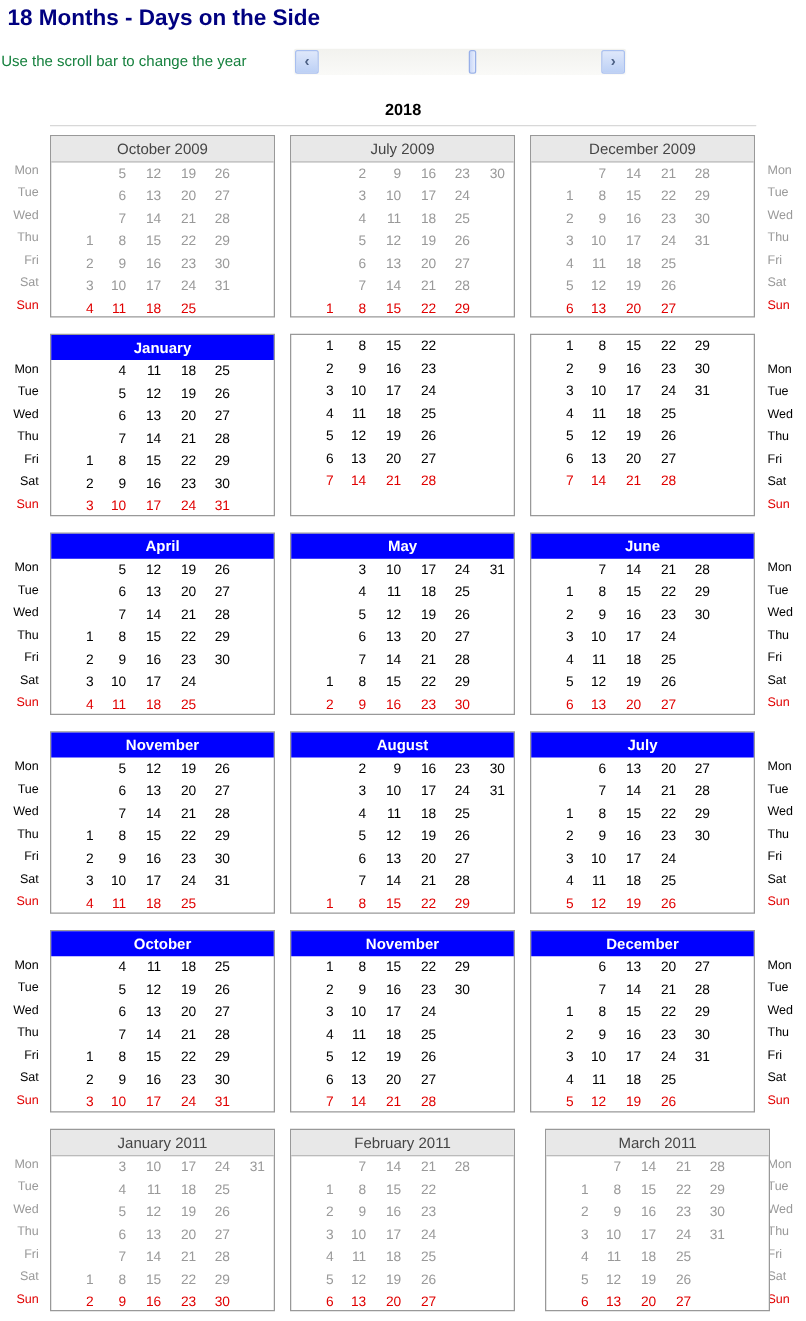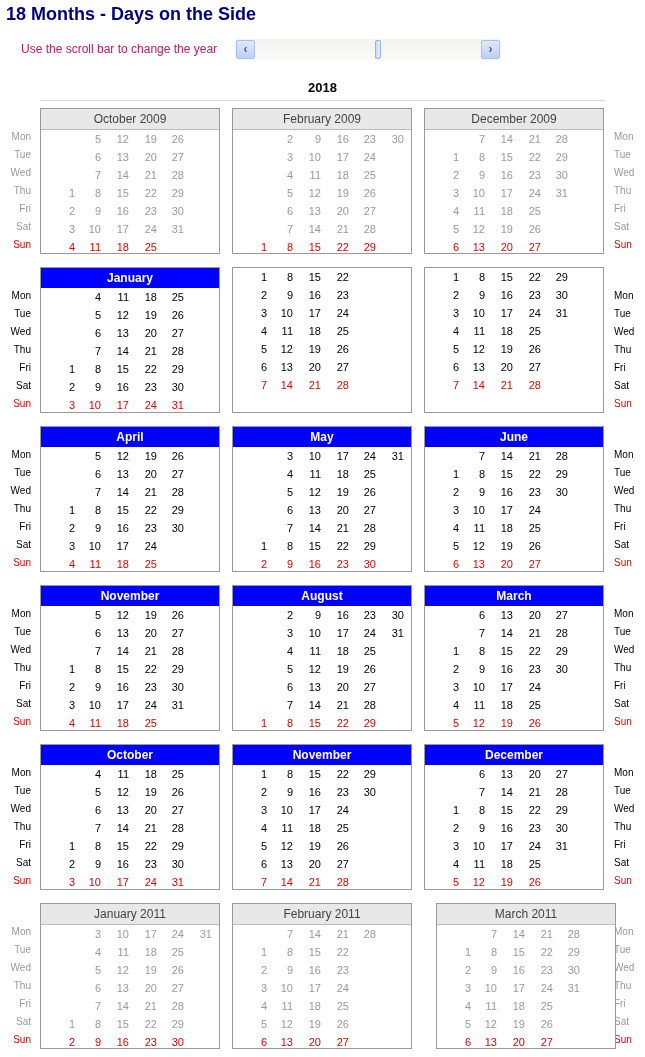--- a/index.html
+++ b/index.html
@@ -1,17 +1,17 @@
 <!DOCTYPE html>
 <html><head>
 <meta charset="utf-8">
 <style>
   body { margin:0; background:#fff; font-family:"Liberation Sans", sans-serif; width:645px; height:1057px; overflow:hidden; position:relative; }
   .title { position:absolute; left:6px; top:4px; font-size:18px; font-weight:bold; color:#000080; }
-  .hint { position:absolute; left:21px; top:42px; font-size:12px; color:#be185d; }
+  .hint { position:absolute; left:1px; top:42px; font-size:12px; color:#15803d; }
   .scroll { position:absolute; left:235px; top:39px; width:266px; height:21px; background:linear-gradient(#f2f2ee,#fafaf8); border-radius:2px; }
   .sbtn { position:absolute; top:1px; width:19px; height:19px; background:linear-gradient(#dfe8fb,#bcd0f5); border:1px solid #a8bff0; border-radius:2px; box-sizing:border-box; color:#4d6185; font-size:12px; font-weight:bold; text-align:center; line-height:17px; }
   .sbtn.left { left:1px; } .sbtn.right { right:1px; }
   .thumb { position:absolute; left:140px; top:1px; width:6px; height:19px; background:linear-gradient(90deg,#cad8f8,#e6edfd); border:1px solid #98b0e8; border-radius:2px; box-sizing:border-box; }
   .year { position:absolute; left:0; width:645px; top:80px; text-align:center; font-size:13px; font-weight:bold; color:#000; }
   .yearline { position:absolute; left:40px; width:565px; top:100px; height:1px; background:#d8d8d8; }
   .grid { position:absolute; left:0; top:108px; }
   .row { position:absolute; left:0; height:159px; width:645px; }
   .daylabels { position:absolute; top:20px; width:36px; font-size:10px; }
   .daylabels.left { left:0; text-align:right; width:31px; }
@@ -117,21 +117,21 @@
             <span class="sun" style="left: 12px;">4</span>
             <span class="sun" style="left: 38px;">11</span>
             <span class="sun" style="left: 66px;">18</span>
             <span class="sun" style="left: 94px;">25</span>
             <span class="sun" style="left: 121px;"></span>
             <span class="sun" style="left: 149px;"></span>
           </div>
         </div>
       </div>
       <div class="box oth" style="left: 232px;">
-        <div class="hdr">February 2009</div>
+        <div class="hdr">July 2009</div>
         <div class="body">
           <div class="wk">
             <span style="left: 12px;"></span>
             <span style="left: 38px;">2</span>
             <span style="left: 66px;">9</span>
             <span style="left: 94px;">16</span>
             <span style="left: 121px;">23</span>
             <span style="left: 149px;">30</span>
           </div>
           <div class="wk">
@@ -785,21 +785,21 @@
             <span class="sun" style="left: 12px;">1</span>
             <span class="sun" style="left: 38px;">8</span>
             <span class="sun" style="left: 66px;">15</span>
             <span class="sun" style="left: 94px;">22</span>
             <span class="sun" style="left: 121px;">29</span>
             <span class="sun" style="left: 149px;"></span>
           </div>
         </div>
       </div>
       <div class="box cur" style="left: 424px;">
-        <div class="hdr">March</div>
+        <div class="hdr">July</div>
         <div class="body">
           <div class="wk">
             <span style="left: 12px;"></span>
             <span style="left: 38px;">6</span>
             <span style="left: 66px;">13</span>
             <span style="left: 94px;">20</span>
             <span style="left: 121px;">27</span>
             <span style="left: 149px;"></span>
           </div>
           <div class="wk">

